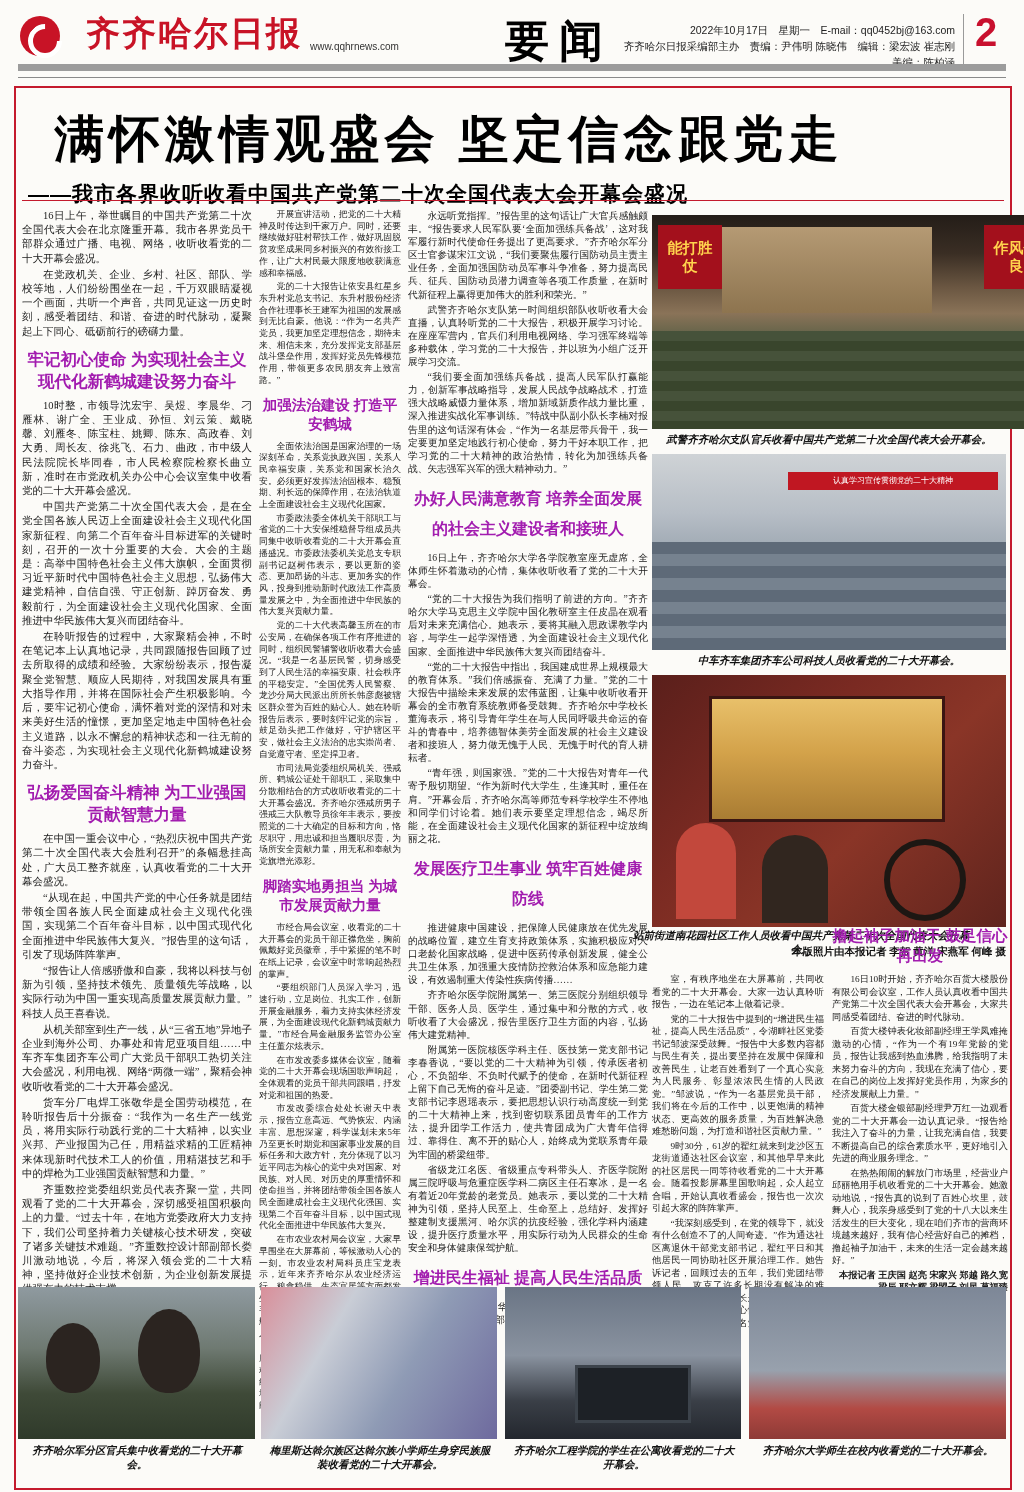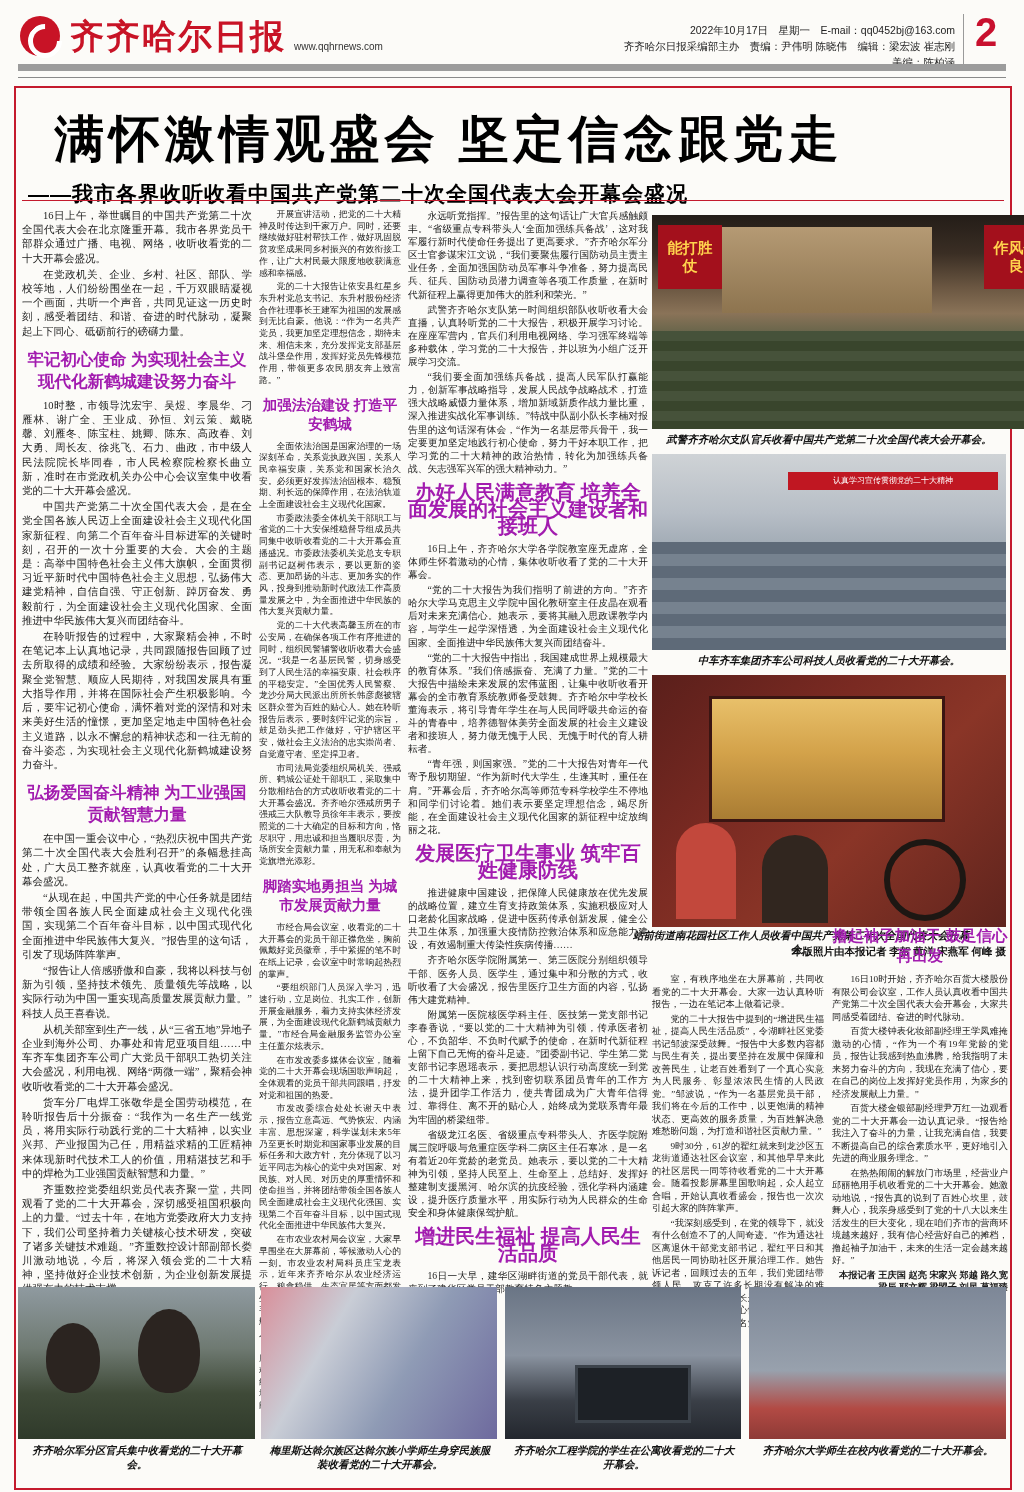--- a/index.html
+++ b/index.html
@@ -4,22 +4,22 @@
 <style>
   html,body{margin:0;padding:0;background:#e8e6e2;}
   .page{position:relative;width:1024px;height:1492px;background:#fcfbf8;margin:0 auto;
         font-family:"Liberation Serif","DejaVu Serif",serif;color:#1a1a1a;overflow:hidden;}
   
   .masthead{position:absolute;left:0;top:0;width:1024px;height:95px;}
   .brand{position:absolute;left:20px;top:16px;display:flex;align-items:flex-end;}
   .logo{position:relative;width:40px;height:40px;border-radius:50%;background:#c81326;display:inline-block;}
   .logo::after{content:"";position:absolute;left:8px;top:8px;width:24px;height:24px;border-radius:50%;
                border:5px solid #fff;border-top-color:transparent;transform:rotate(45deg);}
-  .brand-name{font-family:Liberation Sans, sans-serif;font-weight:bold;color:#c81326;font-size:34px;
-              margin-left:10px;letter-spacing:2px;line-height:40px;}
+  .brand-name{font-family:Liberation Mono, monospace;font-weight:bold;color:#c81326;font-size:34px;
+              margin-left:26px;letter-spacing:2px;line-height:40px;}
   .brand-url{font-size:10px;color:#333;margin-left:8px;line-height:18px;font-family:"Liberation Sans",sans-serif;}
   .section-title{position:absolute;left:505px;top:12px;font-size:44px;font-weight:900;letter-spacing:10px;
                  font-family:"Liberation Sans","DejaVu Sans",sans-serif;color:#000;}
   .issue-info{position:absolute;left:615px;top:22px;width:340px;text-align:right;font-size:10.5px;
               line-height:16px;color:#222;font-family:"Liberation Sans",sans-serif;}
   .pageno-divider{position:absolute;left:963px;top:14px;width:1px;height:52px;background:#9a9a9a;}
   .page-no{position:absolute;left:975px;top:10px;font-size:40px;font-weight:900;color:#c8102e;
            font-family:"Liberation Sans",sans-serif;}
   .gray-bar{position:absolute;left:18px;top:64px;width:988px;height:7px;background:#9c9c9c;}
   .thin-line{position:absolute;left:18px;top:77px;width:988px;height:1px;background:#8a8a8a;}
@@ -34,21 +34,21 @@
   
   .col{position:absolute;overflow:hidden;text-align:justify;}
   .col p{margin:0 0 2px;text-indent:2em;}
   .col h3{font-family:"Liberation Sans","DejaVu Sans",sans-serif;text-align:center;text-indent:0;
           font-weight:900;margin:9px 0 7px;color:#a21caf;}
   .col1{left:6px; top:121px;width:230px;height:1168px;font-size:10.5px;line-height:14.2px;}
   .col1 h3{font-size:16.5px;line-height:22px;}
   .col2{left:243px;top:121px;width:142px;height:1206px;font-size:8.8px;line-height:11.7px;}
   .col2 h3{font-size:14.5px;line-height:19px;}
   .col3{left:392px;top:121px;width:240px;height:1206px;font-size:9.7px;line-height:13.1px;}
-  .col3 h3{font-size:20px;line-height:17px;}
+  .col3 h3{font-size:16px;line-height:30px;}
   .col4{left:636px;top:885px;width:172px;height:443px;font-size:9.2px;line-height:12.5px;}
   .col5{left:816px;top:836px;width:176px;height:448px;font-size:9.2px;line-height:12.5px;}
   .col5 h3{font-size:15.5px;line-height:20px;margin-top:2px;}
   .byline{text-align:right;font-weight:bold;text-indent:0 !important;
           font-family:"Liberation Sans",sans-serif;}
   
   .photo{position:absolute;overflow:hidden;}
   .caption{position:absolute;text-align:center;font-style:italic;font-weight:bold;font-size:10.5px;
            line-height:13.5px;color:#111;}
   .credit{position:absolute;text-align:right;font-weight:bold;font-size:10.5px;color:#111;
@@ -90,20 +90,21 @@
 <body>
 
 <div class="page">
 
   <header class="masthead">
     <div class="brand">
       <span class="logo"></span>
       <span class="brand-name">齐齐哈尔日报</span>
       <span class="brand-url">www.qqhrnews.com</span>
     </div>
+    <div class="section-title">要闻</div>
     <div class="issue-info">
       <div>2022年10月17日　星期一　E-mail：qq0452bj@163.com</div>
       <div>齐齐哈尔日报采编部主办　责编：尹伟明 陈晓伟　编辑：梁宏波 崔志刚　美编：陈柏涵</div>
     </div>
     <div class="pageno-divider"></div>
     <div class="page-no">2</div>
     <div class="gray-bar"></div>
     <div class="thin-line"></div>
   </header>
 
@@ -139,21 +140,21 @@
         <p>市司法局党委组织局机关、强戒所、鹤城公证处干部职工，采取集中分散相结合的方式收听收看党的二十大开幕会盛况。齐齐哈尔强戒所男子强戒三大队教导员徐年丰表示，要按照党的二十大确定的目标和方向，恪尽职守，用忠诚和担当履职尽责，为场所安全贡献力量，用无私和奉献为党旗增光添彩。</p>
         <h3>脚踏实地勇担当 为城市发展贡献力量</h3>
         <p>市经合局会议室，收看党的二十大开幕会的党员干部正襟危坐，胸前佩戴好党员徽章，手中紧握的笔不时在纸上记录，会议室中时常响起热烈的掌声。</p>
         <p>“要组织部门人员深入学习，迅速行动，立足岗位、扎实工作，创新开展金融服务，着力支持实体经济发展，为全面建设现代化新鹤城贡献力量。”市经合局金融服务监管办公室主任董尔炫表示。</p>
         <p>在市发改委多媒体会议室，随着党的二十大开幕会现场国歌声响起，全体观看的党员干部共同跟唱，抒发对党和祖国的热爱。</p>
         <p>市发改委综合处处长谢天中表示，报告立意高远、气势恢宏、内涵丰富、思想深邃，科学谋划未来5年乃至更长时期党和国家事业发展的目标任务和大政方针，充分体现了以习近平同志为核心的党中央对国家、对民族、对人民、对历史的厚重情怀和使命担当，并将团结带领全国各族人民全面建成社会主义现代化强国、实现第二个百年奋斗目标，以中国式现代化全面推进中华民族伟大复兴。</p>
         <p>在市农业农村局会议室，大家早早围坐在大屏幕前，等候激动人心的一刻。市农业农村局科员庄宝龙表示，近年来齐齐哈尔从农业经济运行、粮食稳供，生态宜居等方面都发生了巨大变化，并且今年粮食再夺大丰收，实现十五连丰，发挥了粮食压舱石作用，今后要以更饱满的热情投入到工作中。</p>
         <p>在市粮食局会议室，全员整装入座，收听收看的气氛隆重而热烈。市粮食局调控科科长桂洪波表示，要始终牢记“国之大者”，切实履行活市场、兴产业、强监管、保安全核心职能，突出抓好粮食安全责任制考核、大豆产业链供应链建设、秋粮收购、执法督查等重点工作，为端牢“中国饭碗”、保障粮食安全不断做出新的更大贡献。</p>
       </section>
     <section class="col col3">
-        <p>永远听党指挥。”报告里的这句话让广大官兵感触颇丰。“省级重点专科带头人‘全面加强练兵备战’，这对我军履行新时代使命任务提出了更高要求。”齐齐哈尔军分区士官参谋宋江文说，“我们要聚焦履行国防动员主责主业任务，全面加强国防动员军事斗争准备，努力提高民兵、征兵、国防动员潜力调查等各项工作质量，在新时代新征程上赢得更加伟大的胜利和荣光。”</p>
+        <p>永远听党指挥。”报告里的这句话让广大官兵感触颇丰。“报告要求人民军队要‘全面加强练兵备战’，这对我军履行新时代使命任务提出了更高要求。”齐齐哈尔军分区士官参谋宋江文说，“我们要聚焦履行国防动员主责主业任务，全面加强国防动员军事斗争准备，努力提高民兵、征兵、国防动员潜力调查等各项工作质量，在新时代新征程上赢得更加伟大的胜利和荣光。”</p>
         <p>武警齐齐哈尔支队第一时间组织部队收听收看大会直播，认真聆听党的二十大报告，积极开展学习讨论。在座座军营内，官兵们利用电视网络、学习强军终端等多种载体，学习党的二十大报告，并以班为小组广泛开展学习交流。</p>
         <p>“我们要全面加强练兵备战，提高人民军队打赢能力，创新军事战略指导，发展人民战争战略战术，打造强大战略威慑力量体系，增加新域新质作战力量比重，深入推进实战化军事训练。”特战中队副小队长李楠对报告里的这句话深有体会，“作为一名基层带兵骨干，我一定要更加坚定地践行初心使命，努力干好本职工作，把学习党的二十大精神的政治热情，转化为加强练兵备战、矢志强军兴军的强大精神动力。”</p>
         <h3>办好人民满意教育  培养全面发展的社会主义建设者和接班人</h3>
         <p>16日上午，齐齐哈尔大学各学院教室座无虚席，全体师生怀着激动的心情，集体收听收看了党的二十大开幕会。</p>
         <p>“党的二十大报告为我们指明了前进的方向。”齐齐哈尔大学马克思主义学院中国化教研室主任皮晶在观看后对未来充满信心。她表示，要将其融入思政课教学内容，与学生一起学深悟透，为全面建设社会主义现代化国家、全面推进中华民族伟大复兴而团结奋斗。</p>
         <p>“党的二十大报告中指出，我国建成世界上规模最大的教育体系。”我们倍感振奋、充满了力量。”党的二十大报告中描绘未来发展的宏伟蓝图，让集中收听收看开幕会的全市教育系统教师备受鼓舞。齐齐哈尔中学校长董海表示，将引导青年学生在与人民同呼吸共命运的奋斗的青春中，培养德智体美劳全面发展的社会主义建设者和接班人，努力做无愧于人民、无愧于时代的育人耕耘者。</p>
         <p>“青年强，则国家强。”党的二十大报告对青年一代寄予殷切期望。“作为新时代大学生，生逢其时，重任在肩。”开幕会后，齐齐哈尔高等师范专科学校学生不停地和同学们讨论着。她们表示要坚定理想信念，竭尽所能，在全面建设社会主义现代化国家的新征程中绽放绚丽之花。</p>
         <h3>发展医疗卫生事业 筑牢百姓健康防线</h3>
         <p>推进健康中国建设，把保障人民健康放在优先发展的战略位置，建立生育支持政策体系，实施积极应对人口老龄化国家战略，促进中医药传承创新发展，健全公共卫生体系，加强重大疫情防控救治体系和应急能力建设，有效遏制重大传染性疾病传播……</p>
         <p>齐齐哈尔医学院附属第一、第三医院分别组织领导干部、医务人员、医学生，通过集中和分散的方式，收听收看了大会盛况，报告里医疗卫生方面的内容，弘扬伟大建党精神。</p>

